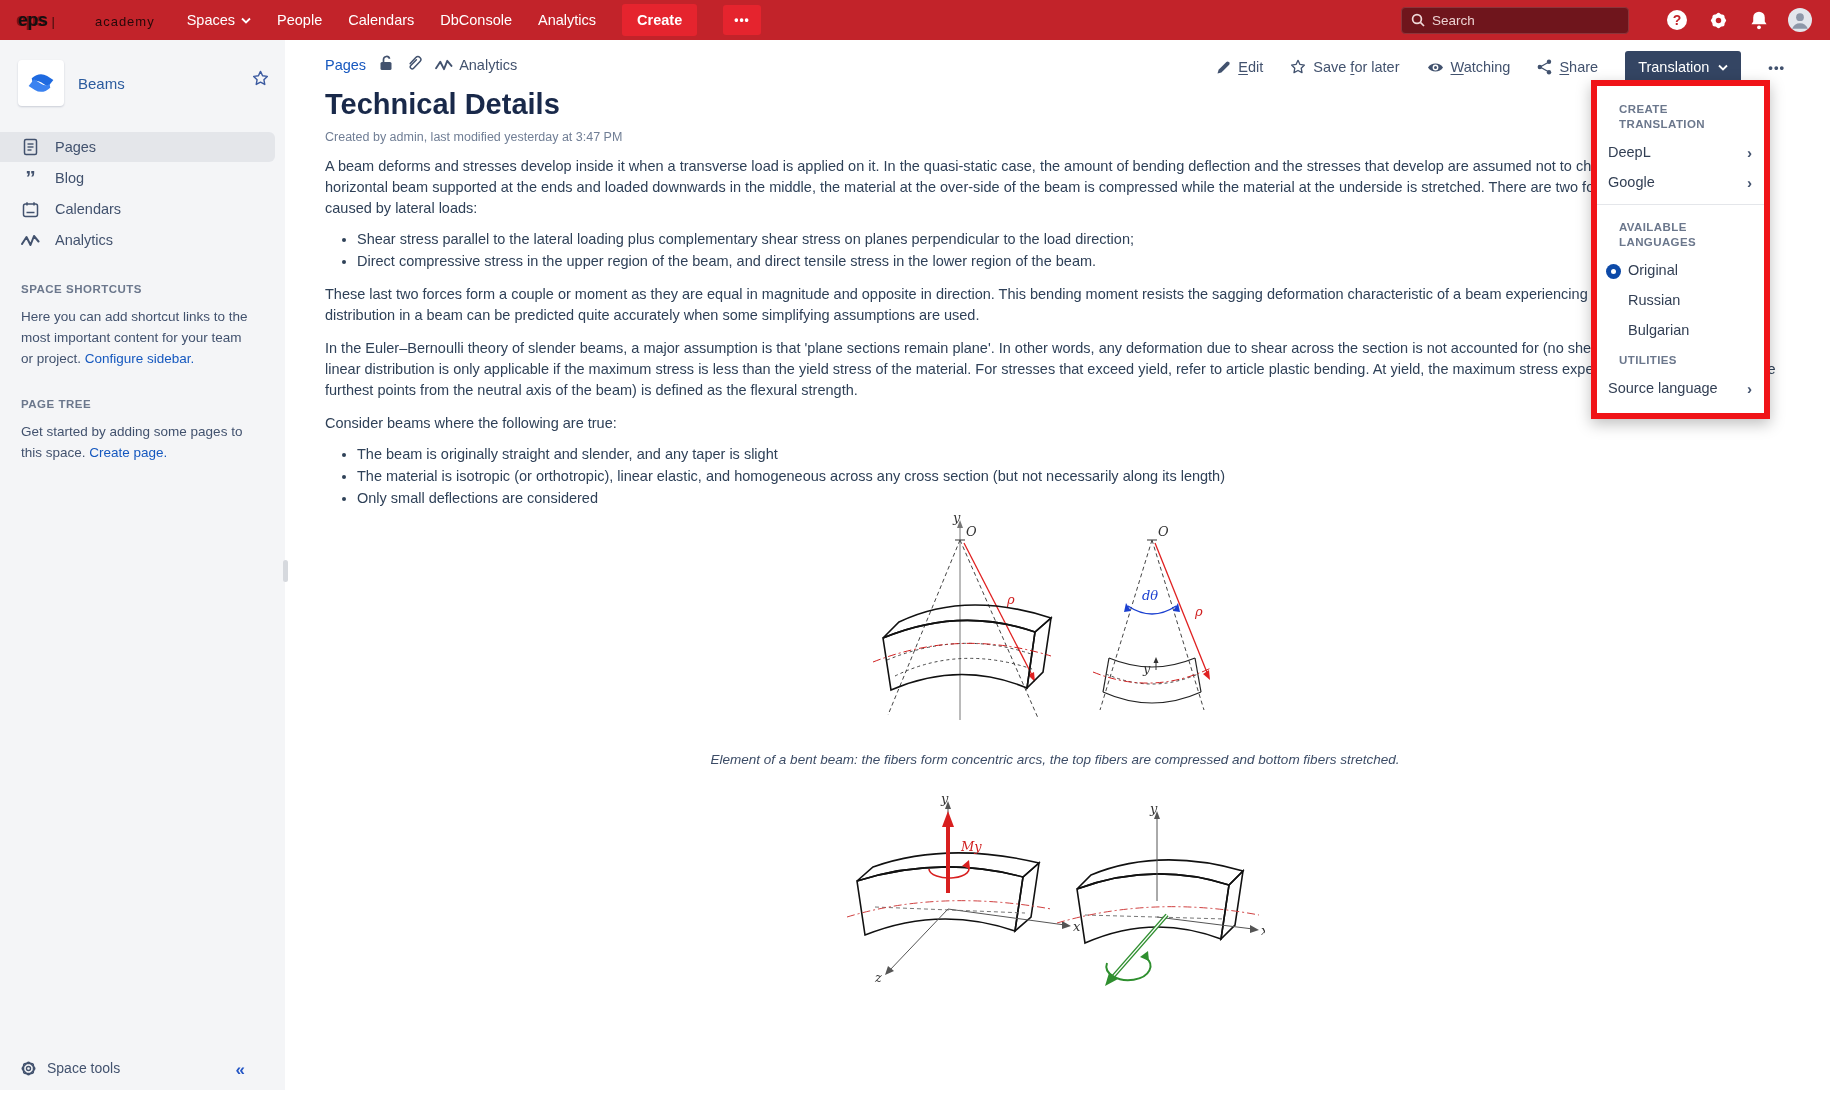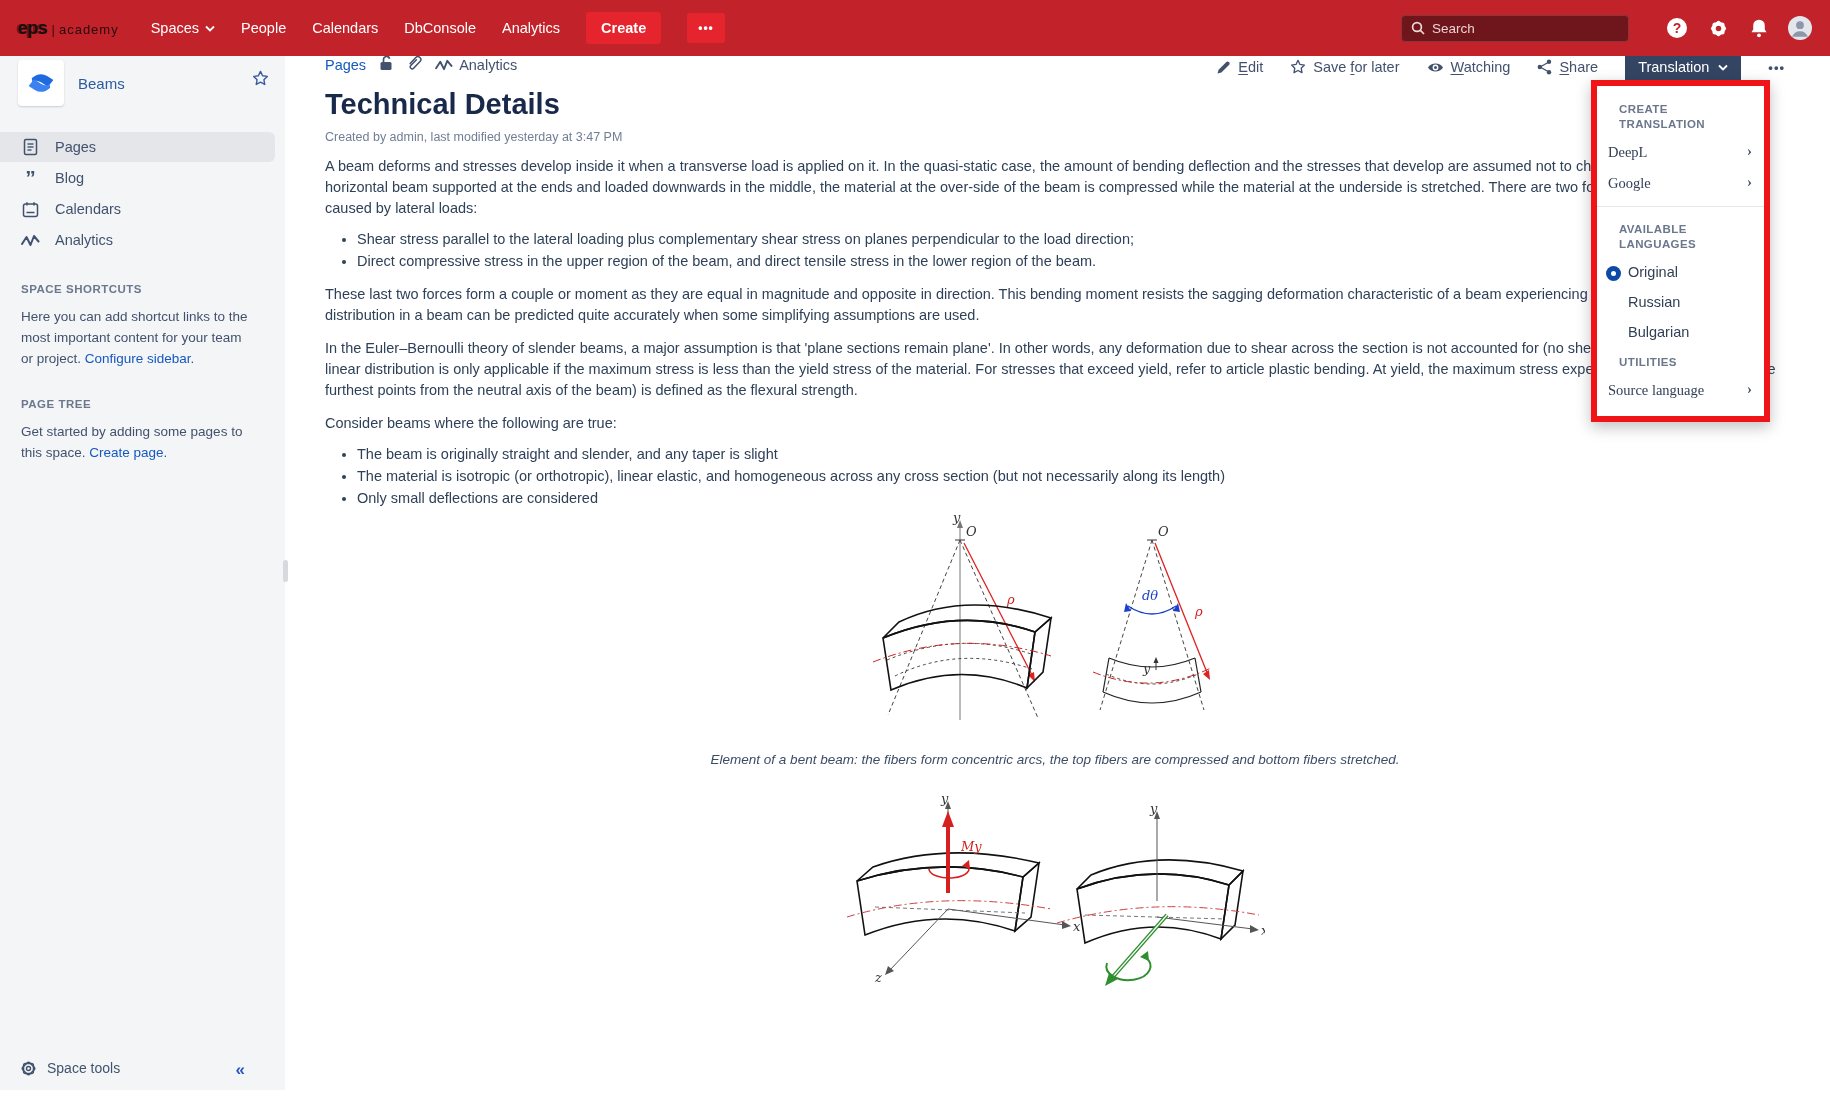--- a/index.html
+++ b/index.html
@@ -1,25 +1,25 @@
 <!DOCTYPE html>
 <html><head>
 <meta charset="utf-8">
 <style>
   * { box-sizing: border-box; margin: 0; padding: 0; }
   html,body { width:1830px; height:1098px; overflow:hidden; }
   body { font-family:"Liberation Sans", sans-serif; background:#fff; position:relative; color:#2f4158; }
 
   
-  .topnav { position:absolute; left:0; top:0; width:1830px; height:56px; background:#c2232a;
+  .topnav { position:absolute; left:0; top:0; width:1830px; height:40px; background:#c2232a;
             display:flex; align-items:center; padding:0 18px; gap:26px; z-index:50; }
   .logo { display:flex; align-items:baseline; gap:4px; margin-right:6px; cursor:pointer; }
   .logo .brand { font-weight:bold; font-size:18px; color:#111; letter-spacing:-.5px; text-shadow:-2px 0 0 #7e0e12; }
   .logo .divider { color:#3a0d0e; font-size:13px; }
-  .logo .suffix { font-size:13px; color:#26090a; letter-spacing:1px; }
+  .logo .suffix { font-size:13px; color:#26090a; letter-spacing:1px;margin-left:36px; }
   .nav-item { color:#fff; font-size:14.5px; display:flex; align-items:center; gap:6px; cursor:pointer; white-space:nowrap; }
   .btn-create { background:#e5242e; color:#fff; font-weight:bold; font-size:14.5px; padding:8px 15px; border-radius:3px; border:none; cursor:pointer; }
   .btn-more-nav { background:#e5242e; color:#fff; font-weight:bold; font-size:12px; padding:8px 11px; border-radius:3px; border:none; cursor:pointer; letter-spacing:1px; }
   .search-box { margin-left:auto; width:228px; height:27px; background:#6f151c; border:1px solid #8c343a; border-radius:4px;
                 display:flex; align-items:center; padding:0 9px; gap:7px; }
   .search-box input { background:transparent; border:none; outline:none; color:#f5e2e2; font-size:13.5px; width:170px; font-family:inherit; }
   .search-box input::placeholder { color:#ecd2d2; }
   .nav-icons { display:flex; align-items:center; gap:17px; margin-left:10px; }
   .icon-btn { width:24px; height:24px; display:flex; align-items:center; justify-content:center; cursor:pointer; }
 
@@ -69,22 +69,22 @@
   .fig2-wrap { margin-top:22px; }
   svg text.math { font-family:"DejaVu Serif", serif; font-style:italic; font-size:13px; fill:#333; }
   svg text.math.red { fill:#d02020; }
   svg text.math.blue { fill:#1a3fd0; }
 
   
   .dropdown-highlight { position:absolute; left:1591px; top:80px; width:179px; z-index:100;
                         border:6px solid #f01418; background:#fff; box-shadow:0 5px 14px rgba(0,0,0,.25); }
   .dd-panel { padding:8px 0 10px 0; }
   .dd-header { font-size:11.5px; font-weight:bold; color:#6b778c; letter-spacing:.4px; padding:8px 12px 5px 22px; line-height:1.3; }
-  .dd-item { display:flex; justify-content:space-between; align-items:flex-start; padding:7px 12px 7px 11px;
-             font-size:14.5px; color:#323f54; cursor:pointer;font-family:Liberation Serif, serif; }
+  .dd-item { display:flex; justify-content:space-between; align-items:flex-end; padding:7px 12px 7px 11px;
+             font-size:14.5px; color:#323f54; cursor:pointer; }
   .dd-chevron { color:#42526e; font-weight:bold; font-size:15px; line-height:1; }
   .dd-divider { height:1px; background:#e4e6ea; margin:7px 0; }
   .dd-lang { position:relative; padding:7px 12px 7px 31px; font-size:14.5px; color:#323f54; cursor:pointer; }
   .dd-radio { position:absolute; left:9px; top:9px; width:15px; height:15px; border-radius:50%; background:#0d4aa8; }
   .dd-radio::after { content:""; position:absolute; left:5px; top:5px; width:5px; height:5px; border-radius:50%; background:#fff; }
 </style>
 </head>
 <body>
 
 <div class="topnav">

